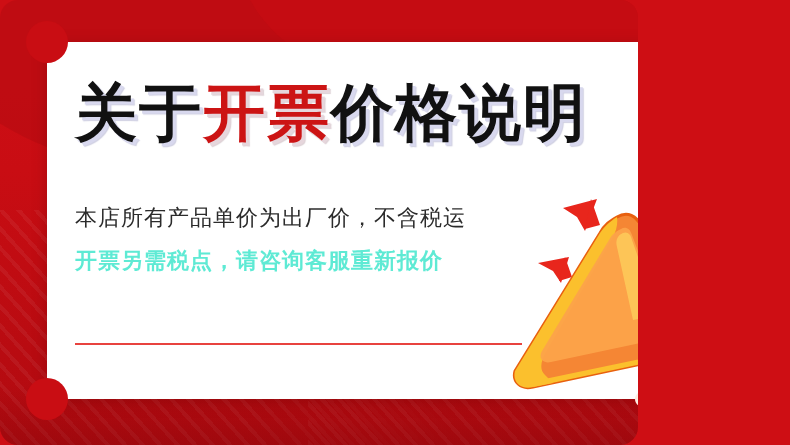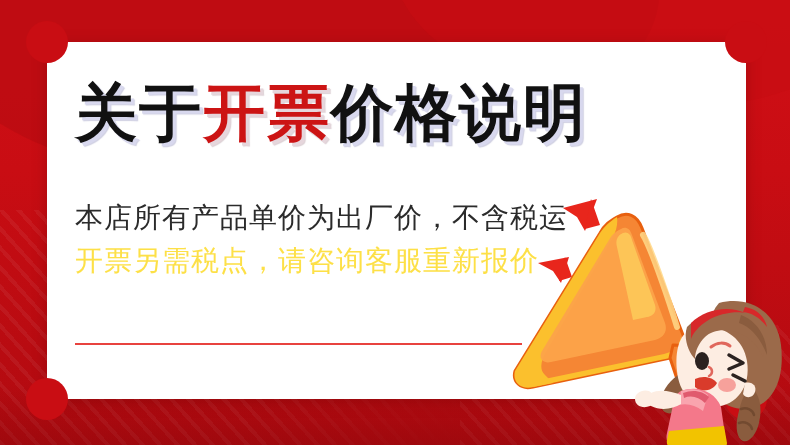--- a/index.html
+++ b/index.html
@@ -2,21 +2,21 @@
 <html lang="zh"><head>
 <meta charset="utf-8">
 <title>invoice-price-notice-banner</title>
 <style>
   html,body{margin:0;padding:0;}
   body{
     width:790px;height:445px;overflow:hidden;
     font-family:"Liberation Sans","DejaVu Sans",sans-serif;
     background:#CE0E14;
   }
-  .stage{position:relative;width:790px;height:445px;overflow:hidden;}
+  .stage{position:relative;width:638px;height:445px;overflow:hidden;border-radius:18px;}
 
   
   .bg-base{
     position:absolute;inset:0;
     background:linear-gradient(180deg,#D00F16 0%,#C90D13 38%,#B00A10 100%);
   }
   
   .bg-wave{
     position:absolute;left:-60px;top:-150px;width:720px;height:330px;
     background:#BC0C12;
@@ -68,25 +68,25 @@
     font-size:62px;font-weight:700;letter-spacing:2px;line-height:1;
     white-space:nowrap;
     color:#111111;
     text-shadow:3px 3px 0 #D8D8EE, 4px 4px 1px rgba(150,150,190,.45);
   }
   .title .hl{color:#CC1414;text-shadow:3px 3px 0 #E6D6DC, 4px 4px 1px rgba(170,140,150,.40);}
 
   
   .body{
     position:absolute;left:75px;top:196px;
-    font-size:28px;line-height:43px;letter-spacing:1px;color:#2B2B2B;
+    font-size:22px;line-height:43px;letter-spacing:1px;color:#2B2B2B;
     white-space:nowrap;
   }
   .body .line{display:block;}
-  .body .line.red{color:#fde047;font-weight:400;}
+  .body .line.red{color:#5eead4;font-weight:700;}
   .underline{
     position:absolute;left:75px;top:343px;width:447px;height:2px;
     background:#E8433F;
   }
 
   
   .art{position:absolute;left:505px;top:195px;width:285px;height:250px;}
   .art svg{display:block;}
 </style>
 </head>

